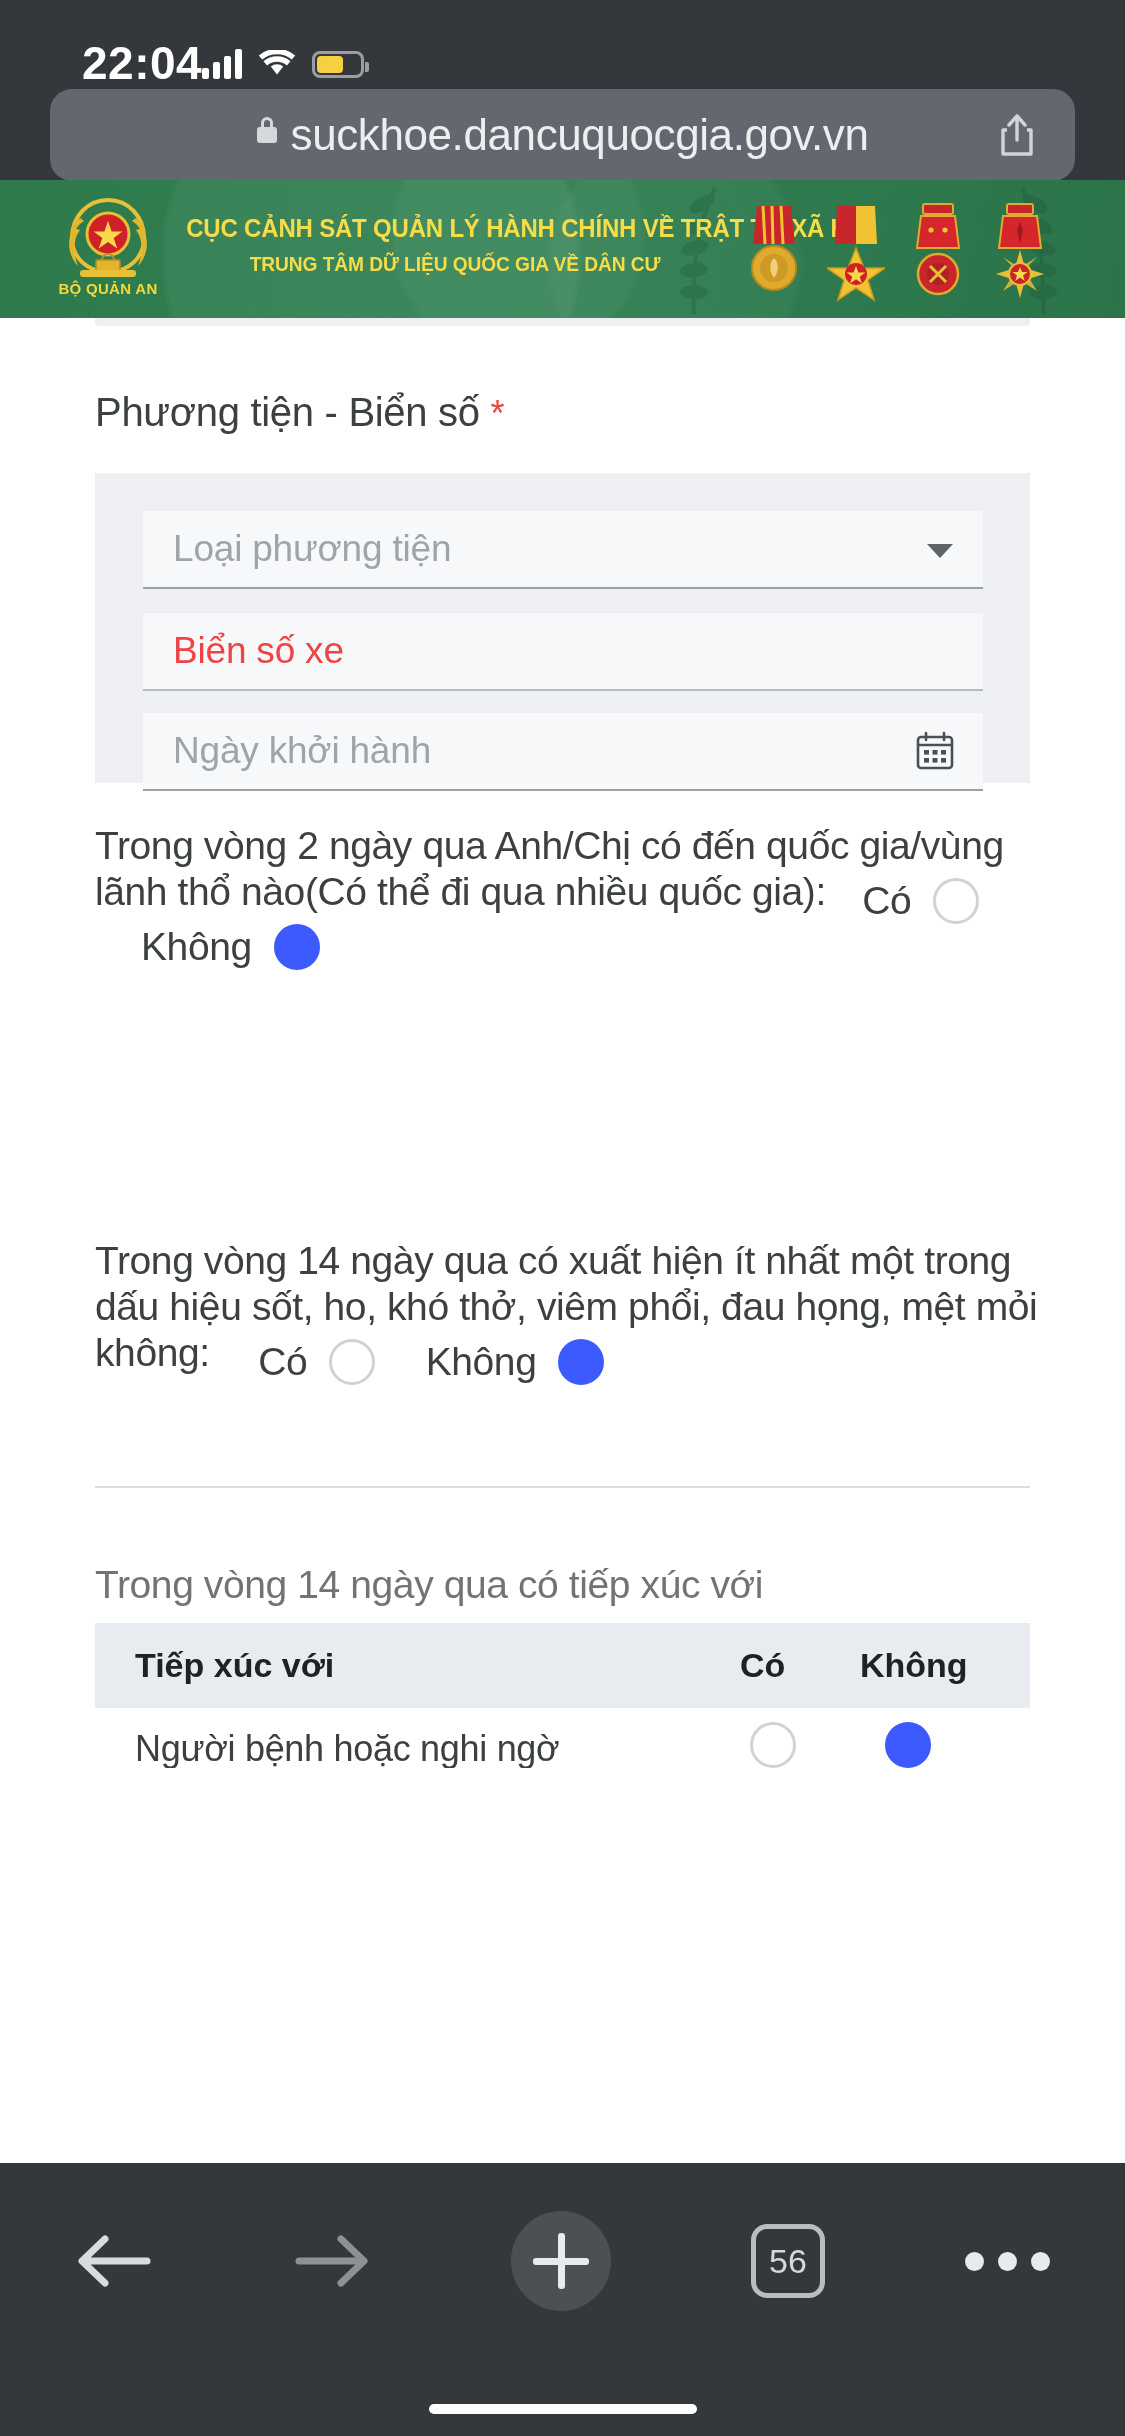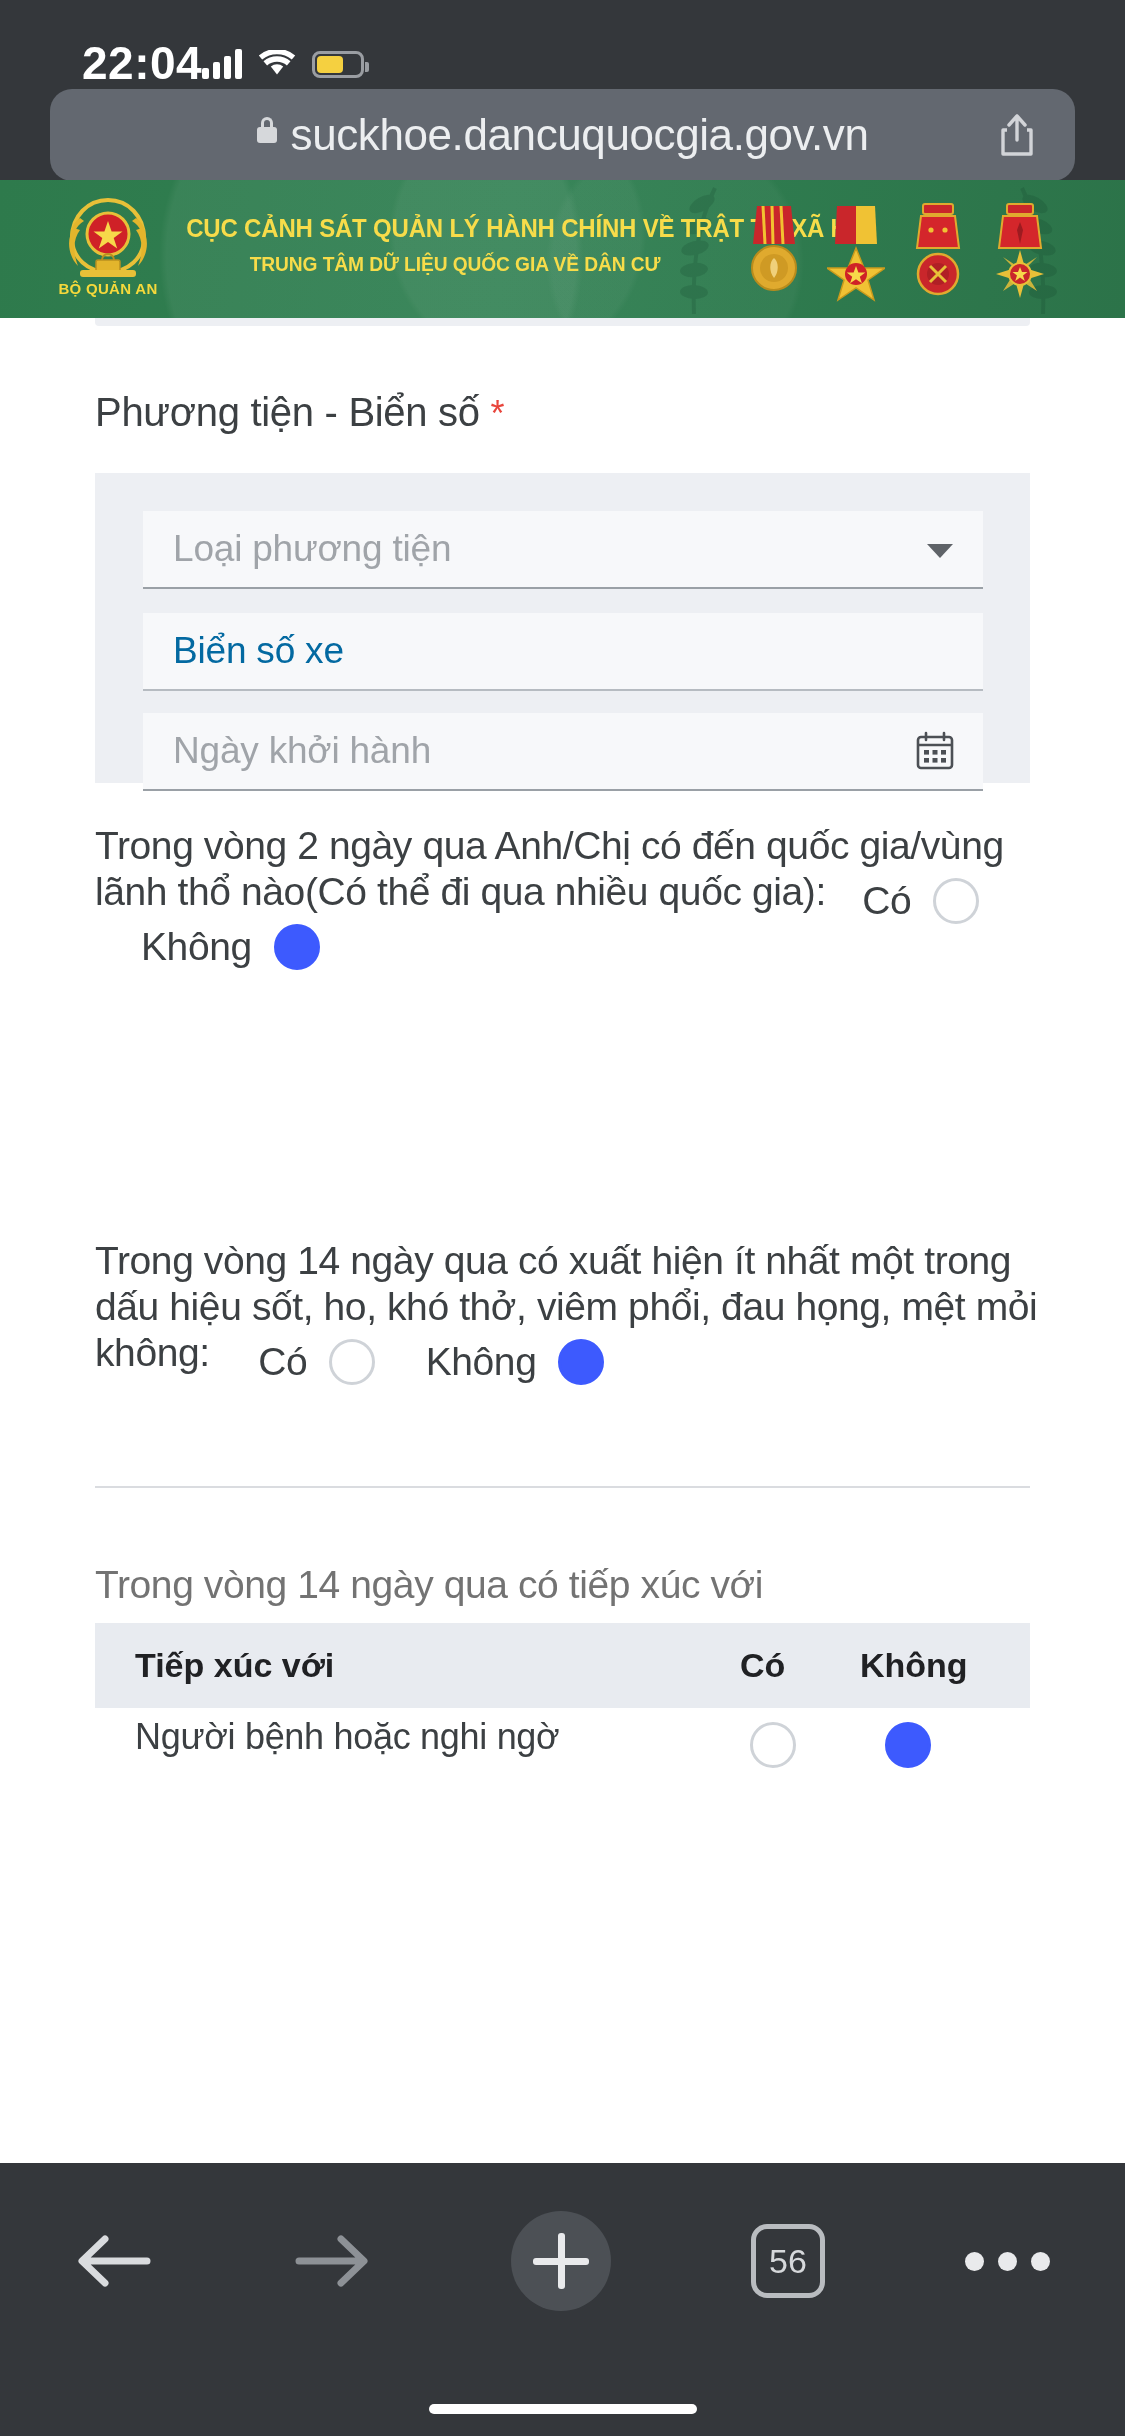--- a/index.html
+++ b/index.html
@@ -130,21 +130,21 @@
   }
   .field {
     position:absolute; left:48px; width:840px; height:78px;
     background:#f7f8fa; border-bottom:2px solid #9aa0a6;
     display:flex; align-items:center; padding:0 30px;
   }
   .field.f1 { top:38px; }
   .field.f2 { top:140px; border-bottom-color:#b6bbc1; }
   .field.f3 { top:240px; }
   .field .ph { font-size:37px; color:#a0a4a9; letter-spacing:-0.2px; }
-  .field .ph.dark { color:#0369a1; }
+  .field .ph.dark { color:#ef4444; }
   .caret {
     position:absolute; right:30px; top:50%; margin-top:-5px;
     width:0; height:0; border-left:13px solid transparent;
     border-right:13px solid transparent; border-top:14px solid #5f6368;
   }
   .cal-icon { position:absolute; right:28px; top:50%; transform:translateY(-50%); width:40px; height:40px; }
 
   
   .q-block { position:absolute; left:95px; width:950px; }
   .q-text {
@@ -172,21 +172,21 @@
     background:#e8ebf0; display:flex; align-items:center;text-align:right;
   }
   .th1 { position:absolute; left:40px; font-size:34px; font-weight:bold; color:#202124; }
   .th2 { position:absolute; left:645px; font-size:34px; font-weight:bold; color:#202124; }
   .th3 { position:absolute; left:765px; font-size:34px; font-weight:bold; color:#202124; }
 
   .tbl-row {
     position:absolute; left:95px; top:1390px; width:935px; height:60px;
     background:#ffffff; overflow:hidden;
   }
-  .tr-label { position:absolute; left:40px; top:8px; font-size:36px; color:#3c4043; letter-spacing:-0.3px; }
+  .tr-label { position:absolute; left:40px; top:20px; font-size:36px; color:#3c4043; letter-spacing:-0.3px; }
   .tr-r1 { position:absolute; left:655px; top:14px; }
   .tr-r2 { position:absolute; left:790px; top:14px; }
 
   
   .toolbar {
     position:absolute; bottom:0; left:0; width:1125px; height:273px;
     background:#34373b;
   }
   .toolbar-row {
     position:absolute; top:38px; left:0; width:1125px; height:120px;

